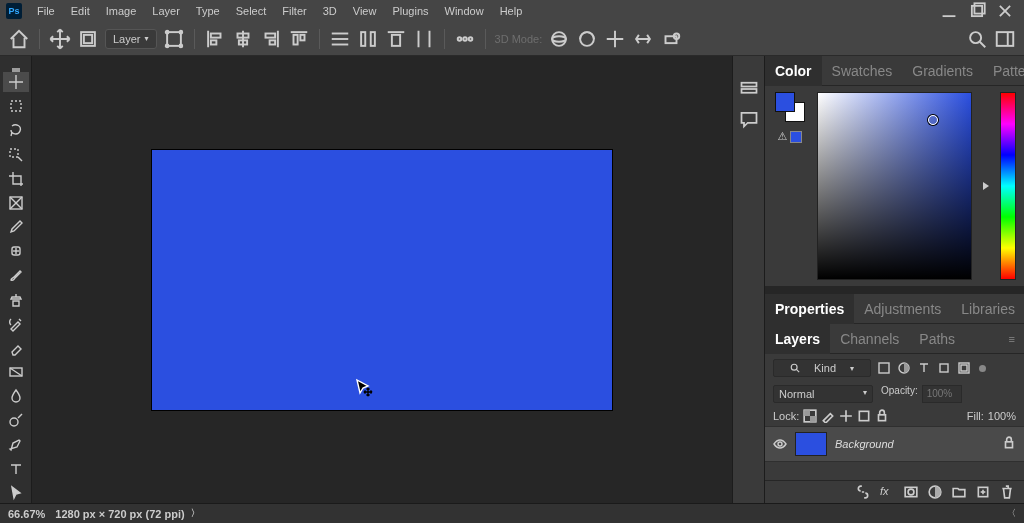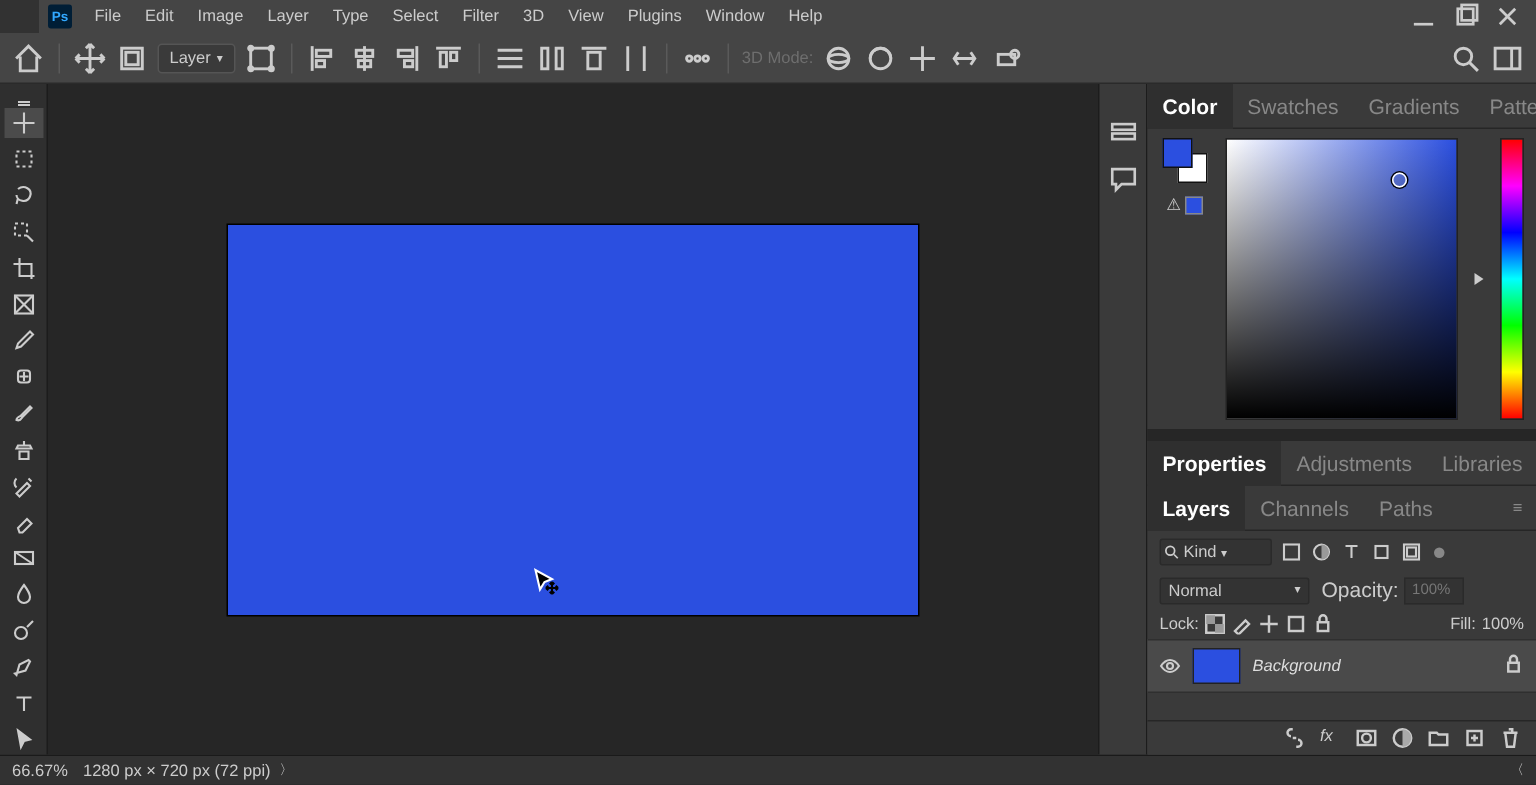--- a/index.html
+++ b/index.html
@@ -1,19 +1,19 @@
 <!DOCTYPE html>
 <html><head>
 <meta charset="utf-8">
 <style>
 * { margin:0; padding:0; box-sizing:border-box; font-family:"Segoe UI",Tahoma,sans-serif; font-size:11px; color:#ccc; user-select:none; }
 body { width:1024px; height:523px; background:#323232; overflow:hidden; }
 
 
-.menubar { height:22px; background:#454545; display:flex; align-items:center; padding:0 6px; gap:2px;margin-left:26px; }
+.menubar { height:22px; background:#454545; display:flex; align-items:center; padding:0 6px; gap:2px; }
 .menubar .logo { width:16px; height:16px; background:#001e36; color:#31a8ff; font-weight:bold; font-size:9px; display:flex; align-items:center; justify-content:center; border-radius:2px; margin-right:6px; }
 .menubar .mi { padding:3px 7px; cursor:default; }
 .menubar .spacer { flex:1; }
 .menubar .winbtn { width:18px; height:14px; margin:0 4px; display:flex; align-items:center; justify-content:center; color:#aaa; }
 
 
 .optbar { height:34px; background:#454545; border-bottom:1px solid #2a2a2a; display:flex; align-items:center; padding:0 8px; gap:6px; }
 .opt-ic { width:22px; height:22px; display:flex; align-items:center; justify-content:center; color:#ccc; border-radius:3px; }
 .opt-sep { width:1px; height:20px; background:#5a5a5a; margin:0 3px; }
 .opt-drop { display:flex; align-items:center; gap:4px; padding:3px 7px; border:1px solid #555; border-radius:3px; background:#3a3a3a; }
@@ -66,44 +66,44 @@
   background:linear-gradient(to bottom,#ff0000,#ff00ff,#0000ff,#00ffff,#00ff00,#ffff00,#ff0000);
   border:1px solid #222;
 }
 .tri { width:8px; display:flex; align-items:center; justify-content:center; }
 .tri div { width:0; height:0; border-top:4px solid transparent; border-bottom:4px solid transparent; border-left:6px solid #ccc; }
 
 .propgap { height:8px; background:#262626; }
 
 .layerbody { flex:1; display:flex; flex-direction:column; background:#3a3a3a; }
 .liptool { display:flex; align-items:center; gap:6px; padding:5px 8px; }
-.liptool .kind { flex:0 0 75px; display:flex; align-items:center; gap:3px; padding:2px 2px; background:#333; border:1px solid #2a2a2a; border-radius:2px; font-size:10px; color:#aaa; }
+.liptool .kind { flex:0 0 75px; display:flex; align-items:center; gap:14px; padding:2px 16px; background:#333; border:1px solid #2a2a2a; border-radius:2px; font-size:10px; color:#aaa; }
 .liptool .fi { width:14px; height:14px; display:flex; align-items:center; justify-content:center; color:#999; }
 .liptool .dot { width:7px; height:7px; border-radius:50%; background:#888; margin-left:2px; }
 
 .blendrow { display:flex; gap:4px; padding:3px 8px; color:#777; }
 .blendrow .drop { flex:0 0 100px; display:flex; justify-content:space-between; padding:2px 5px; background:#333; border:1px solid #2a2a2a; border-radius:2px; font-size:10px; color:#777; }
-.blendrow .lbl { font-size:14px; margin-left:4px; }
+.blendrow .lbl { font-size:10px; margin-left:4px; }
 .blendrow .num { width:40px; padding:2px 4px; background:#333; border:1px solid #2a2a2a; font-size:10px; color:#777; }
 
 .lockrow { display:flex; align-items:center; gap:4px; padding:3px 8px; color:#777; font-size:10px; }
 .lockrow .lic { width:14px; height:14px; display:flex; align-items:center; justify-content:center; }
 
 .layerlist { flex:1; background:#3a3a3a; }
 .layer { display:flex; align-items:center; gap:8px; padding:5px 8px; background:#4a4a4a; border-top:1px solid #2f2f2f; border-bottom:1px solid #2f2f2f; }
 .layer .eye { width:14px; height:14px; }
 .layer .thumb { width:32px; height:24px; border:1px solid #222; }
 .layer .name { flex:1; font-style:italic; color:#ddd; }
 .layer .lock { width:14px; }
 .layerfoot { display:flex; align-items:center; justify-content:flex-end; gap:10px; padding:4px 10px; background:#3a3a3a; border-top:1px solid #262626; }
 .layerfoot .lf { width:14px; height:14px; color:#aaa; }
 
 
 .status { height:20px; background:#323232; border-top:1px solid #1a1a1a; display:flex; align-items:center; padding:0 8px; gap:10px; font-size:10px; color:#aaa; }
-.status .seg { display:flex; align-items:center; gap:6px; }
+.status .seg { display:flex; align-items:center; gap:6px;font-weight:bold; }
 .status .gt { font-size:9px; }
 svg { stroke:#ccc; fill:none; stroke-width:1.4; }
 </style>
 </head>
 <body>
 
 <div class="menubar">
   <div class="logo">Ps</div>
   <div class="mi">File</div>
   <div class="mi">Edit</div>

